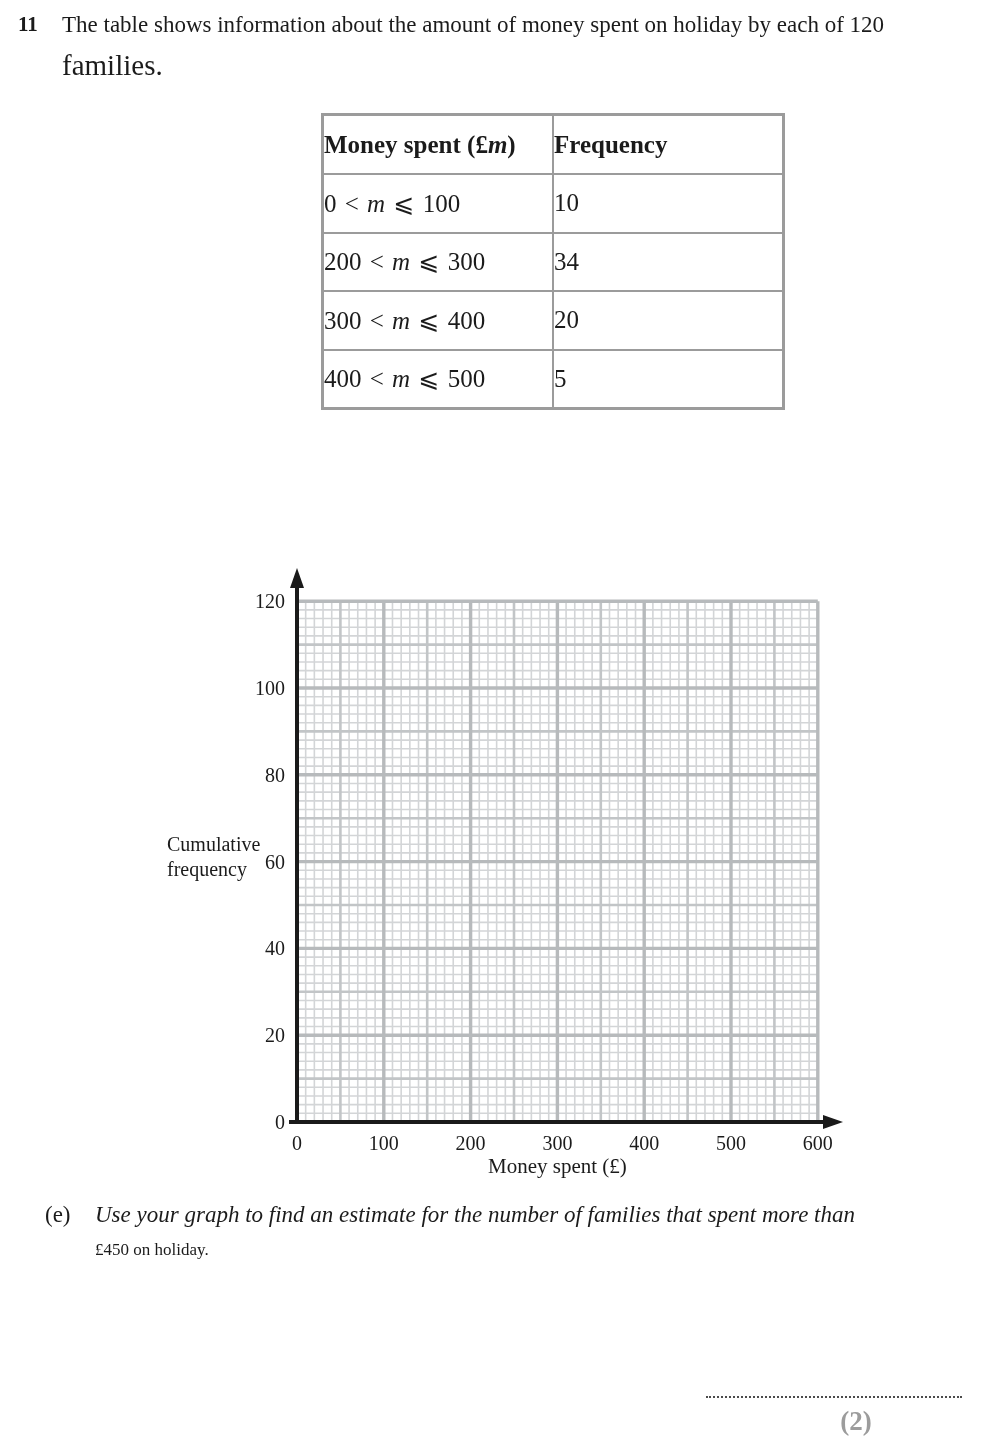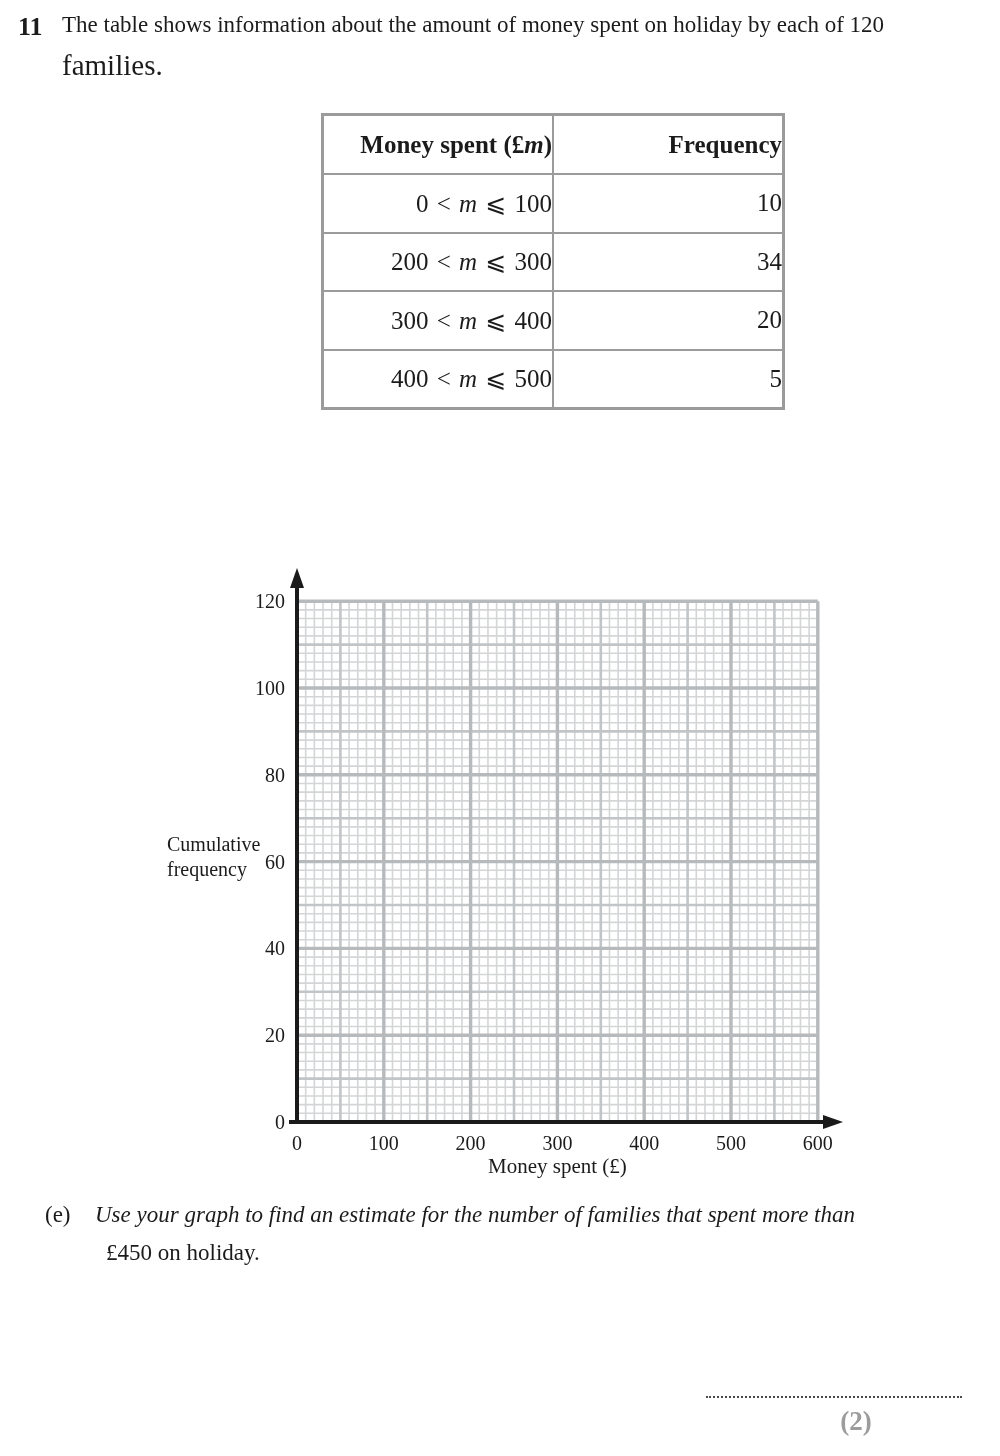--- a/index.html
+++ b/index.html
@@ -7,54 +7,54 @@
     width: 1000px; height: 1456px;
     background: #ffffff;
     position: relative;
     font-family: "Liberation Serif", "DejaVu Serif", "DejaVu Sans", serif;
     color: #1b1b1b;
     overflow: hidden;
   }
   .abs { position: absolute; }
 
   
-  .q-number { left: 18px; top: 12px; font-size: 26px; font-weight: bold; text-align: center; }
+  .q-number { left: 18px; top: 12px; font-size: 21px; font-weight: bold; text-align: center; }
   .intro-line1 { left: 62px; top: 12px; font-size: 23px; }
   .intro-line2 { left: 62px; top: 49px; font-size: 29px; }
 
   
   table.freq {
     position: absolute; left: 321px; top: 113px;
     border-collapse: collapse;
     border: 3px solid #9b9b9b;
   }
   table.freq th, table.freq td {
     border: 2px solid #9b9b9b;
     width: 228px;
-    text-align: right;
+    text-align: left;
     vertical-align: middle;
     font-size: 25px;
     padding: 0;
   }
   table.freq th { height: 57px; font-weight: bold; }
-  table.freq td { height: 56.5px; font-weight: normal; font-family: Liberation Serif, serif; }
+  table.freq td { height: 56.5px; font-weight: normal; }
   .var { font-style: italic; }
   .op  { margin: 0 0.33em; }
 
   
   .graph-wrap { left: 130px; top: 548px; width: 730px; height: 660px; }
   svg text {
     font-family: "Liberation Serif", "DejaVu Serif", serif;
     fill: #1b1b1b;
   }
 
   
   .e-label { left: 45px; top: 1202px; font-size: 23px; }
   .e-line1 { left: 95px; top: 1202px; font-size: 23px; font-style: italic; }
-  .e-line2 { left: 95px; top: 1240px; font-size: 23px; margin-left: 11px; }
+  .e-line2 { left: 95px; top: 1240px; font-size: 17px; }
 
   
   .answer-line {
     left: 706px; top: 1382px; width: 256px; height: 14px;
     border-bottom: 2px dotted #4b4b4b;
   }
   .marks {
     left: 816px; top: 1406px; width: 80px;
     text-align: center;
     font-size: 27px; font-weight: bold; color: #9c9c9c;

